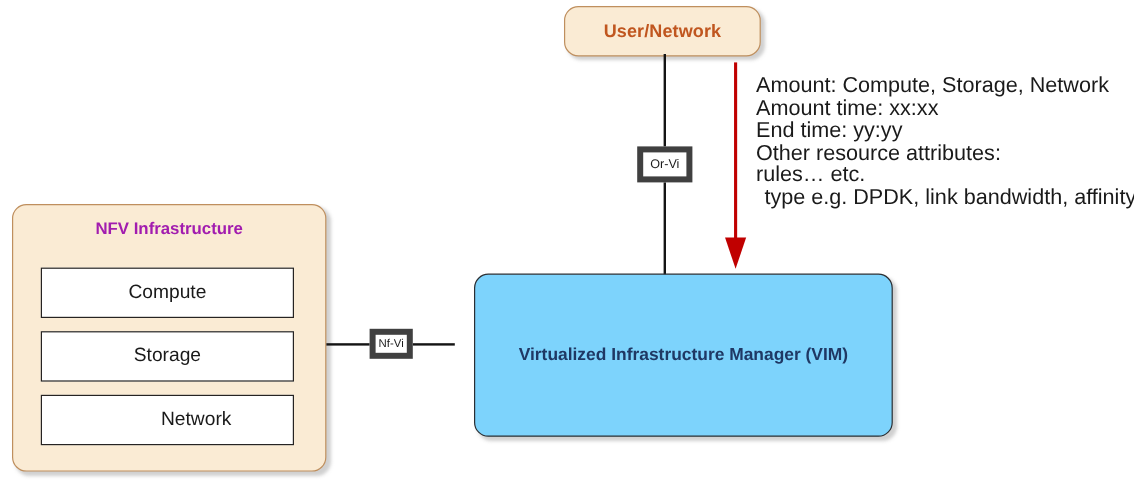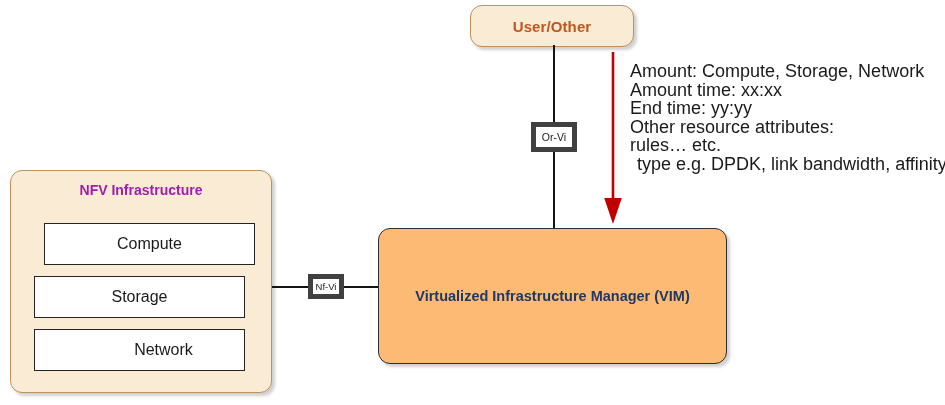--- a/index.html
+++ b/index.html
@@ -33,24 +33,25 @@
   }
 
   .box-cream {
     background: #FAEBD4;
     border: 1.6px solid #BF8F5E;
     border-radius: 12px;
     box-shadow: 3px 3px 3px rgba(150,150,150,0.45);
   }
 
   .box-blue {
-    background: #fdba74;
+    background: #7dd3fc;
     border: 1.6px solid #2B2F33;
     border-radius: 12px;
     box-shadow: 3px 3px 3px rgba(150,150,150,0.45);
+    margin-left: 17px;
   }
 
   
   #user-client {
     left: 470px;
     top: 5px;
     width: 164px;
     height: 42px;
   }
   #user-client .label {
@@ -85,21 +86,21 @@
     height: 42px;
     box-sizing: border-box;
     background: #FFFFFF;
     border: 1.8px solid #262322;
     display: flex;
     align-items: center;
     justify-content: center;
     color: #1A1A1A;
     font-size: 16px;
   }
-  #nfv-sub-compute { top: 52px; margin-left: 10px; }
+  #nfv-sub-compute { top: 52px; }
   #nfv-sub-storage { top: 105px; }
   #nfv-sub-network { top: 158px; padding-left: 48px; }
 
   
   #vim {
     left: 378px;
     top: 228px;
     width: 349px;
     height: 136px;
   }
@@ -191,21 +192,21 @@
   #request-text .req-indent {
     padding-left: 7px;
   }
 </style>
 </head>
 <body>
 
 <div class="canvas">
 
   <div class="box box-cream" id="user-client">
-    <span class="label">User/Other</span>
+    <span class="label">User/Network</span>
   </div>
 
   <div class="conn-v" id="conn-user-vim"></div>
 
   <div class="iface-label" id="iface-or-vi">
     <span>Or-Vi</span>
   </div>
 
   <svg id="request-arrow" viewBox="0 0 30 175">
     <line x1="15" y1="0" x2="15" y2="152" stroke="#C00000" stroke-width="2.6"></line>

